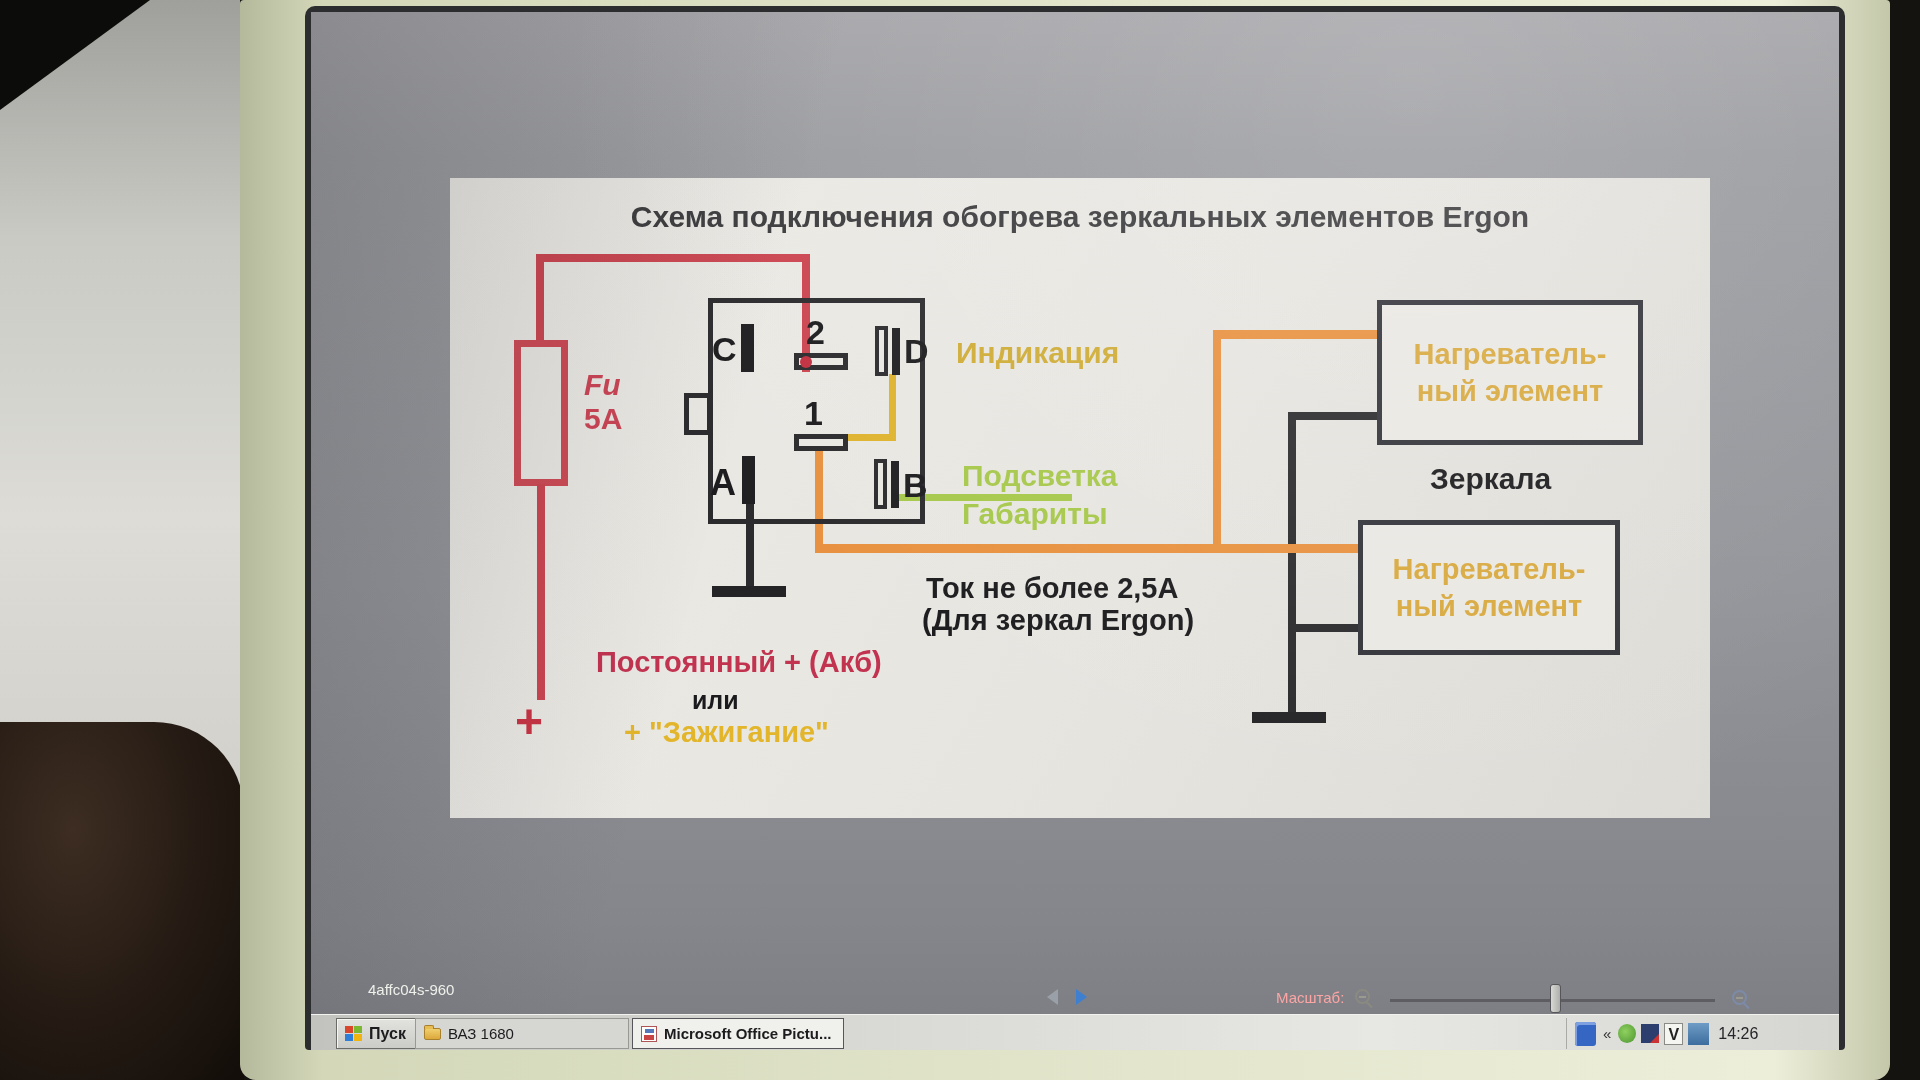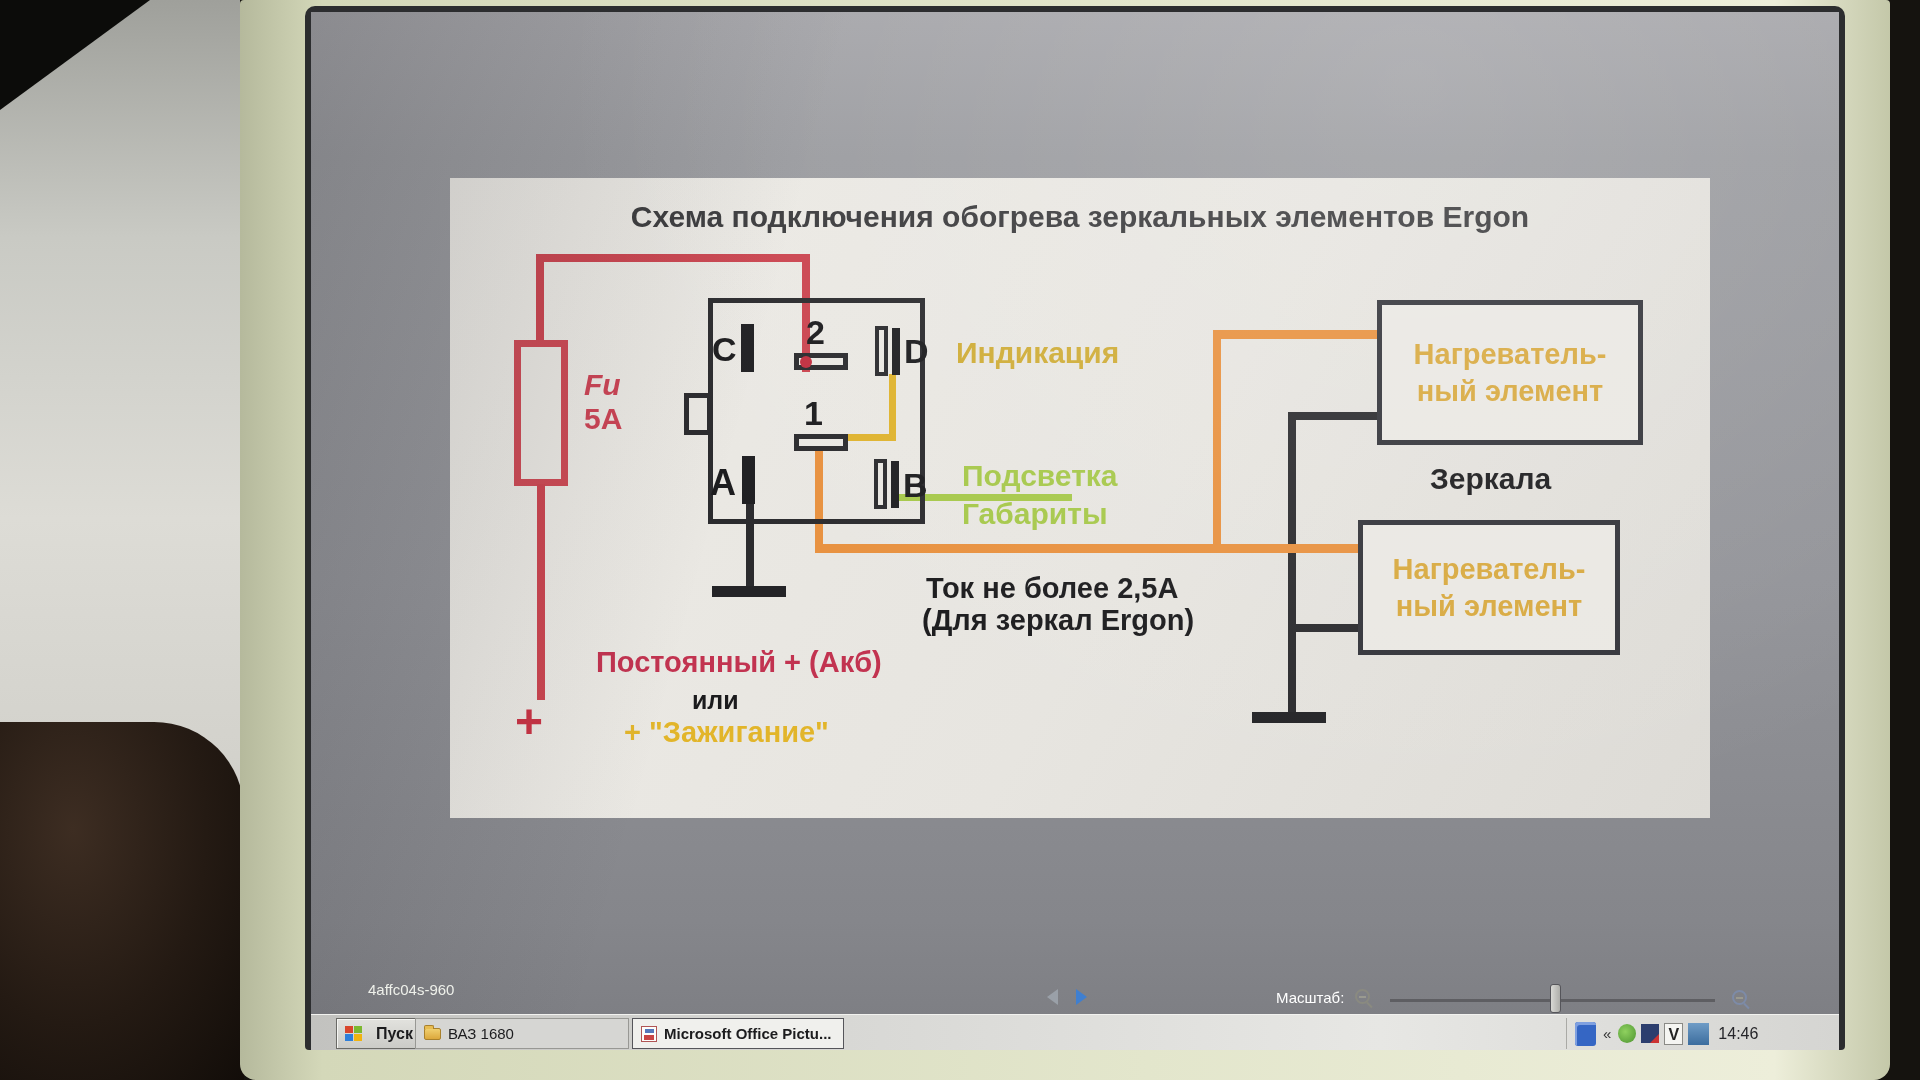--- a/index.html
+++ b/index.html
@@ -51,40 +51,40 @@
   .heater div{font-weight:bold;font-size:29px;line-height:37px;color:#d8a93f;}
   .ground{position:absolute;background:#242427;}
 
   
   #filename{position:absolute;left:368px;top:981px;font-size:15px;color:#eef0ea;}
   .tri{position:absolute;width:0;height:0;}
   #nav-prev{left:1047px;top:989px;border-top:8px solid transparent;border-bottom:8px solid transparent;
             border-right:11px solid #9aa0a8;}
   #nav-next{left:1076px;top:989px;border-top:8px solid transparent;border-bottom:8px solid transparent;
             border-left:11px solid #3f7fd0;}
-  #zoom-label{position:absolute;left:1276px;top:989px;font-size:15px;color:#ffffff;}
+  #zoom-label{position:absolute;left:1276px;top:989px;font-size:15px;color:#fca5a5;}
   .mag{position:absolute;width:15px;height:15px;border:2px solid #8a8a80;border-radius:50%;}
   .mag::after{content:"";position:absolute;width:7px;height:2px;background:#8a8a80;
               transform:rotate(45deg);left:9px;top:13px;}
   .mag::before{content:"";position:absolute;left:2px;top:5px;width:7px;height:2px;background:#9a9a90;}
   #mag-minus{left:1355px;top:989px;}
   #mag-plus{left:1732px;top:990px;border-color:#7d8ba8;}
   #mag-plus::after{background:#7d8ba8;}
   #zoom-track{position:absolute;left:1390px;top:999px;width:325px;height:3px;background:#5e5e62;}
   #zoom-thumb{position:absolute;left:1550px;top:984px;width:11px;height:29px;
               background:linear-gradient(90deg,#d8d8d4,#aeaeaa);border:1px solid #55555a;border-radius:3px;}
 
   
   #taskbar{position:absolute;left:311px;top:1014px;width:1528px;height:36px;
         background:linear-gradient(90deg,#c2c2bf 0%,#d8d8d5 35%,#e7e7e4 70%,#d5d5d2 100%);
         border-top:1px solid #f2f2ef;}
   .tbtn{position:absolute;top:3px;height:31px;display:flex;align-items:center;gap:7px;
         padding:0 8px;font-size:15px;color:#1c1c1e;}
   #start-btn{left:25px;width:86px;background:linear-gradient(180deg,#e2e2de,#cbcbc7);
-        border:1px solid #6a6a66;box-shadow:inset 1px 1px 0 #f6f6f3;font-weight:bold;font-size:16px;justify-content:space-between;}
+        border:1px solid #6a6a66;box-shadow:inset 1px 1px 0 #f6f6f3;font-weight:bold;font-size:16px;}
   #task-folder{left:104px;width:214px;background:#d6d6d3;border:1px solid #989894;
         box-shadow:inset 1px 1px 0 #ececе9;}
   #task-opm{left:321px;width:212px;background:#f0f0ed;border:1px solid #55555a;font-weight:bold;}
   .winflag{width:17px;height:16px;display:grid;grid-template-columns:8px 8px;grid-template-rows:7px 7px;gap:1px;}
   .winflag i{display:block;}
   .folder-icon{width:17px;height:12px;background:linear-gradient(180deg,#f0cf6e,#dca83c);
         border:1px solid #a9812c;border-radius:2px;position:relative;}
   .folder-icon::before{content:"";position:absolute;left:-1px;top:-4px;width:8px;height:3px;
         background:#e8bd52;border:1px solid #a9812c;border-bottom:none;border-radius:2px 2px 0 0;}
   .opm-icon{width:16px;height:16px;background:#fdfdfb;border:1px solid #b05555;position:relative;}
@@ -223,17 +223,17 @@
       <span class="opm-icon"></span>
       <span>Microsoft Office Pictu...</span>
     </div>
     <div id="tray">
       <span class="tray-ic" id="tray-blue"></span>
       <span id="tray-chev">«</span>
       <span class="tray-ic" id="tray-green"></span>
       <span class="tray-ic" id="tray-navy"></span>
       <span class="tray-ic" id="tray-v">V</span>
       <span class="tray-ic" id="tray-bluesq"></span>
-      <span id="tray-clock">14:46</span>
+      <span id="tray-clock">14:26</span>
     </div>
   </div>
 
 </div>
 
 </body></html>

